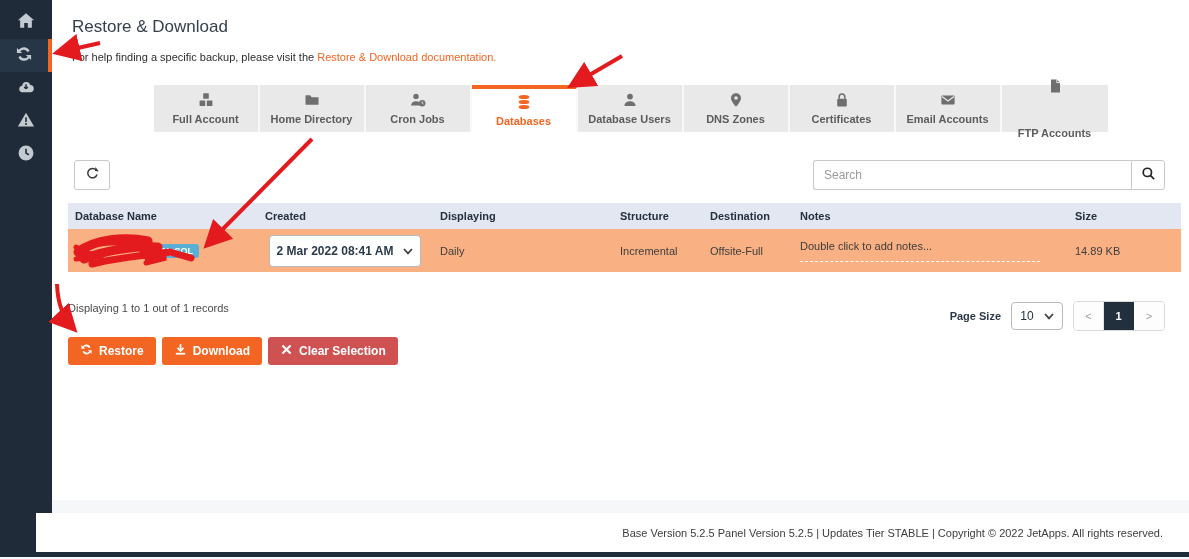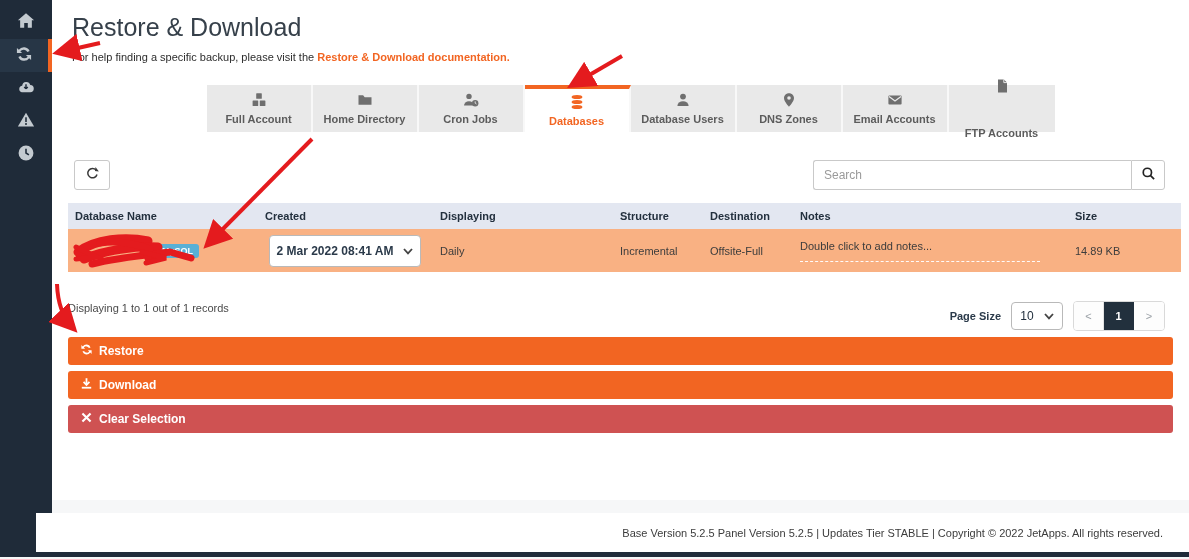--- a/index.html
+++ b/index.html
@@ -7,23 +7,23 @@
   .app{position:relative;width:1189px;height:559px;background:#f6f7f8;overflow:hidden;
        font-family:"Liberation Sans",sans-serif;color:#333;}
   
   .sidebar{position:absolute;left:0;top:0;width:52px;height:552px;background:#1f2b39;padding-top:6px;}
   .side-item{height:33px;display:flex;align-items:center;justify-content:center;color:#c3cad0;cursor:pointer;}
   .side-item.active{background:#273646;border-right:4px solid #f26522;}
   .side-item svg{width:18px;height:18px;}
   .bottombar{position:absolute;left:0;top:552px;width:1189px;height:5px;background:#1f2b39;}
   
   .content{position:absolute;left:52px;top:0;right:0;height:500px;background:#fff;}
-  .page-title{margin:12px 0 0 20px;font-size:25px;line-height:30px;color:#36404a;font-weight:400;}
+  .page-title{margin:12px 0 0 20px;font-size:17px;line-height:30px;color:#36404a;font-weight:400;}
   .help{margin:9px 0 0 20px;font-size:11px;color:#2d2d2d;}
-  .help a{color:#f26522;text-decoration:none;cursor:pointer;font-weight:bold;}
+  .help a{color:#f26522;text-decoration:none;cursor:pointer;}
   
   .tabs{display:flex;justify-content:center;margin-top:22px;padding-left:20px;}
   .tab{width:106px;height:47px;background:#e9e9e9;border-right:2px solid #f8f8f8;display:flex;
        flex-direction:column;align-items:center;justify-content:center;gap:3px;cursor:pointer;
        font-size:11px;font-weight:bold;color:#5c5c5c;}
   .tab:last-child{border-right:none;gap:31px;}
   .tab svg{width:16px;height:16px;color:#6f6f6f;}
   .tab.active{background:#fff;border-top:4px solid #f26522;color:#f26522;height:47px;}
   .tab.active svg{color:#f26522;}
   
@@ -56,21 +56,21 @@
   .records{font-size:11px;color:#4a4a4a;align-self:flex-start;}
   .pager{display:flex;align-items:center;gap:10px;}
   .pager-label{font-size:11px;font-weight:bold;color:#2b3a4a;}
   .sel-size{width:52px;height:28px;font-size:12px;color:#23303e;}
   .page-group{display:flex;border:1px solid #d9d9d9;border-radius:4px;overflow:hidden;}
   .page-btn{width:30px;height:28px;display:flex;align-items:center;justify-content:center;
        font-size:11px;background:#fdfdfd;color:#9aa0a6;cursor:pointer;border-right:1px solid #e4e4e4;}
   .page-btn.current{background:#22303d;color:#fff;font-weight:bold;border-right:1px solid #22303d;}
   .page-btn:last-child{border-right:none;}
   
-  .actions{margin:7px 16px 0 16px;display:flex;gap:6px;flex-direction:column;}
+  .actions{margin:7px 16px 0 16px;display:flex;gap:6px;}
   .abtn{height:28px;border:none;border-radius:3px;color:#fff;font-size:12px;font-weight:bold;
        display:flex;align-items:center;gap:6px;padding:0 12px;cursor:pointer;font-family:"Liberation Sans",sans-serif;}
   .abtn svg{width:13px;height:13px;}
   .abtn.orange{background:#f26522;}
   .abtn.red{background:#cf5252;}
   
   .footer{position:absolute;left:36px;right:0;top:513px;height:39px;background:#fff;display:flex;
        align-items:center;justify-content:flex-end;padding-right:26px;font-size:11px;color:#3c3c3c;}
   
   .annot{position:absolute;left:0;top:0;width:1189px;height:559px;pointer-events:none;z-index:20;}
@@ -159,20 +159,27 @@
               <path d="M2.4 14 a5.6 4.8 0 0 1 11.2 0 z" fill="currentColor"></path>
             </svg></span>
         <span>Database Users</span>
       </div>
       <div class="tab">
         <span><svg viewBox="0 0 16 16">
               <path d="M8 1.2 c-3 0 -5 2.2 -5 4.9 c0 3.6 5 8.7 5 8.7 s5 -5.1 5 -8.7 c0 -2.7 -2 -4.9 -5 -4.9 z" fill="currentColor"></path>
               <circle cx="8" cy="6" r="1.8" fill="#e9e9e9"></circle>
             </svg></span>
         <span>DNS Zones</span>
+      </div>
+      <div class="tab">
+        <span><svg viewBox="0 0 16 16">
+              <rect x="3.2" y="6.8" width="9.6" height="7.6" rx="1" fill="currentColor"></rect>
+              <path d="M5.2 6.8 v-2 a2.8 2.8 0 0 1 5.6 0 v2" fill="none" stroke="currentColor" stroke-width="1.6"></path>
+            </svg></span>
+        <span>Certificates</span>
       </div>
       <div class="tab">
         <span><svg viewBox="0 0 16 16">
               <rect x="1.4" y="3.4" width="13.2" height="9.2" rx="1" fill="currentColor"></rect>
               <path d="M2 4.4 L8 9 L14 4.4" stroke="#e9e9e9" stroke-width="1.2" fill="none"></path>
             </svg></span>
         <span>Email Accounts</span>
       </div>
       <div class="tab">
         <span><svg viewBox="0 0 16 16">

